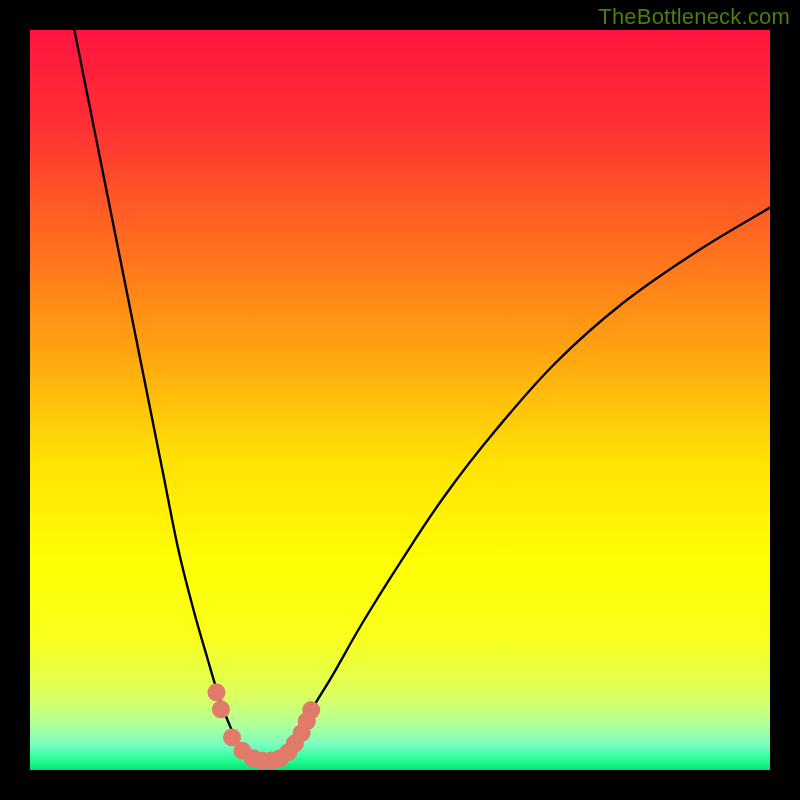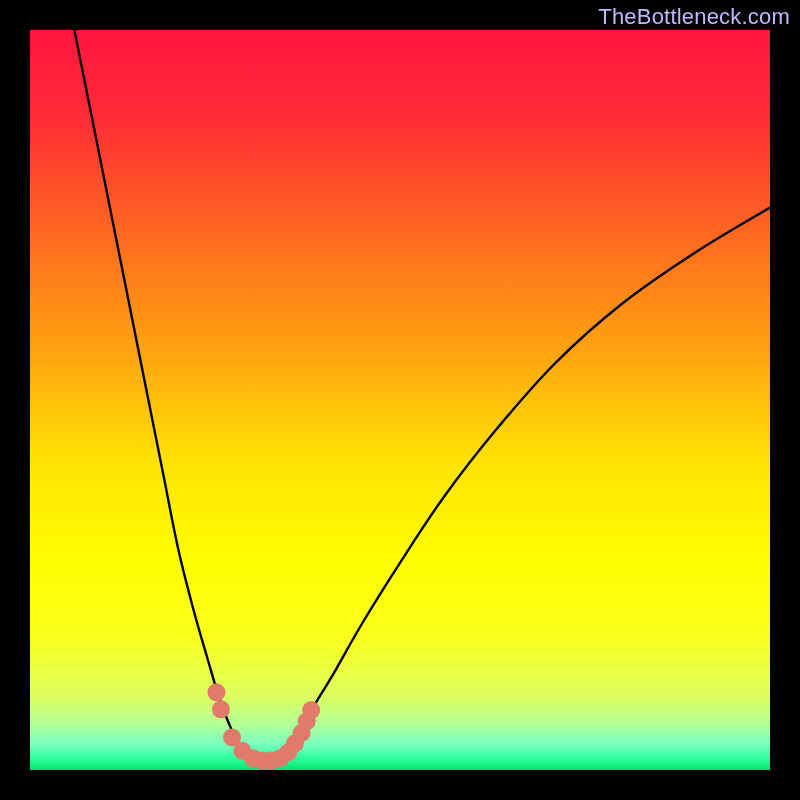--- a/index.html
+++ b/index.html
@@ -14,21 +14,21 @@
   .outer {
     position: relative;
     width: 800px;
     height: 800px;
     background: #000;
   }
   .watermark {
     position: absolute;
     top: 4px;
     right: 10px;
-    color: #c4b5fd;
+    color: #4d7c0f;
     font-size: 22px;
     font-weight: 400;
     letter-spacing: 0.2px;
     z-index: 50;
   }
   .plot-wrap {
     position: absolute;
     left: 30px;
     top: 30px;
     width: 740px;

